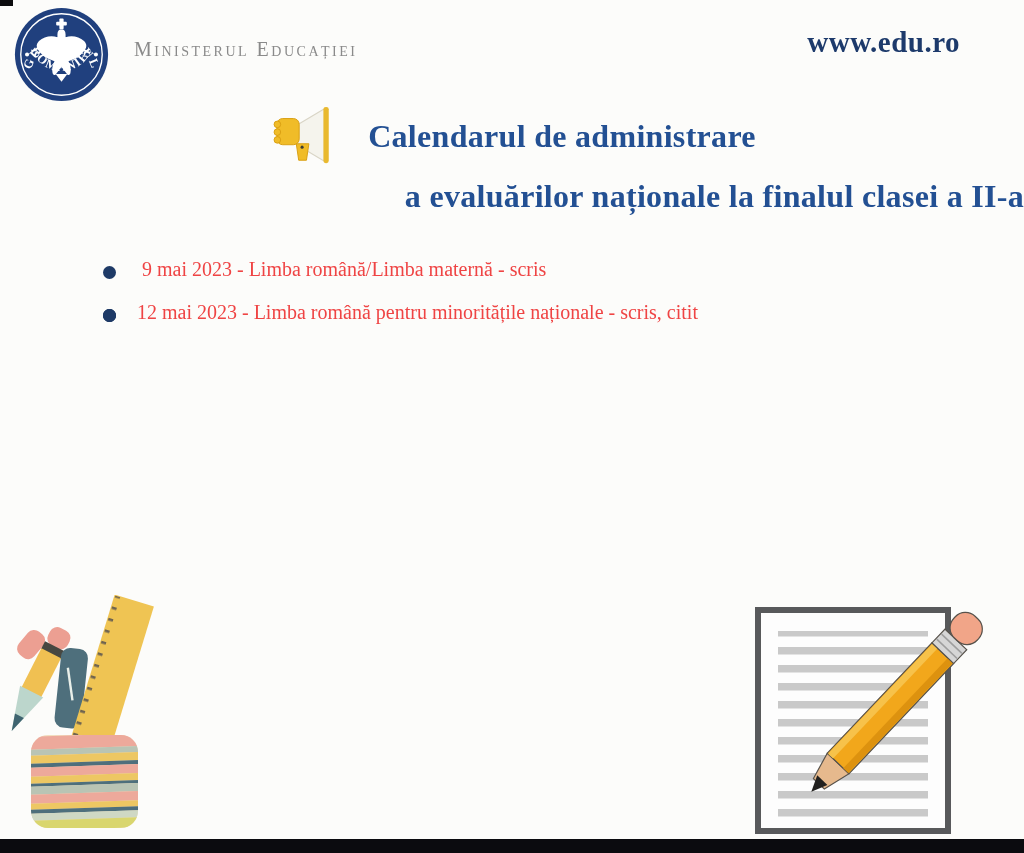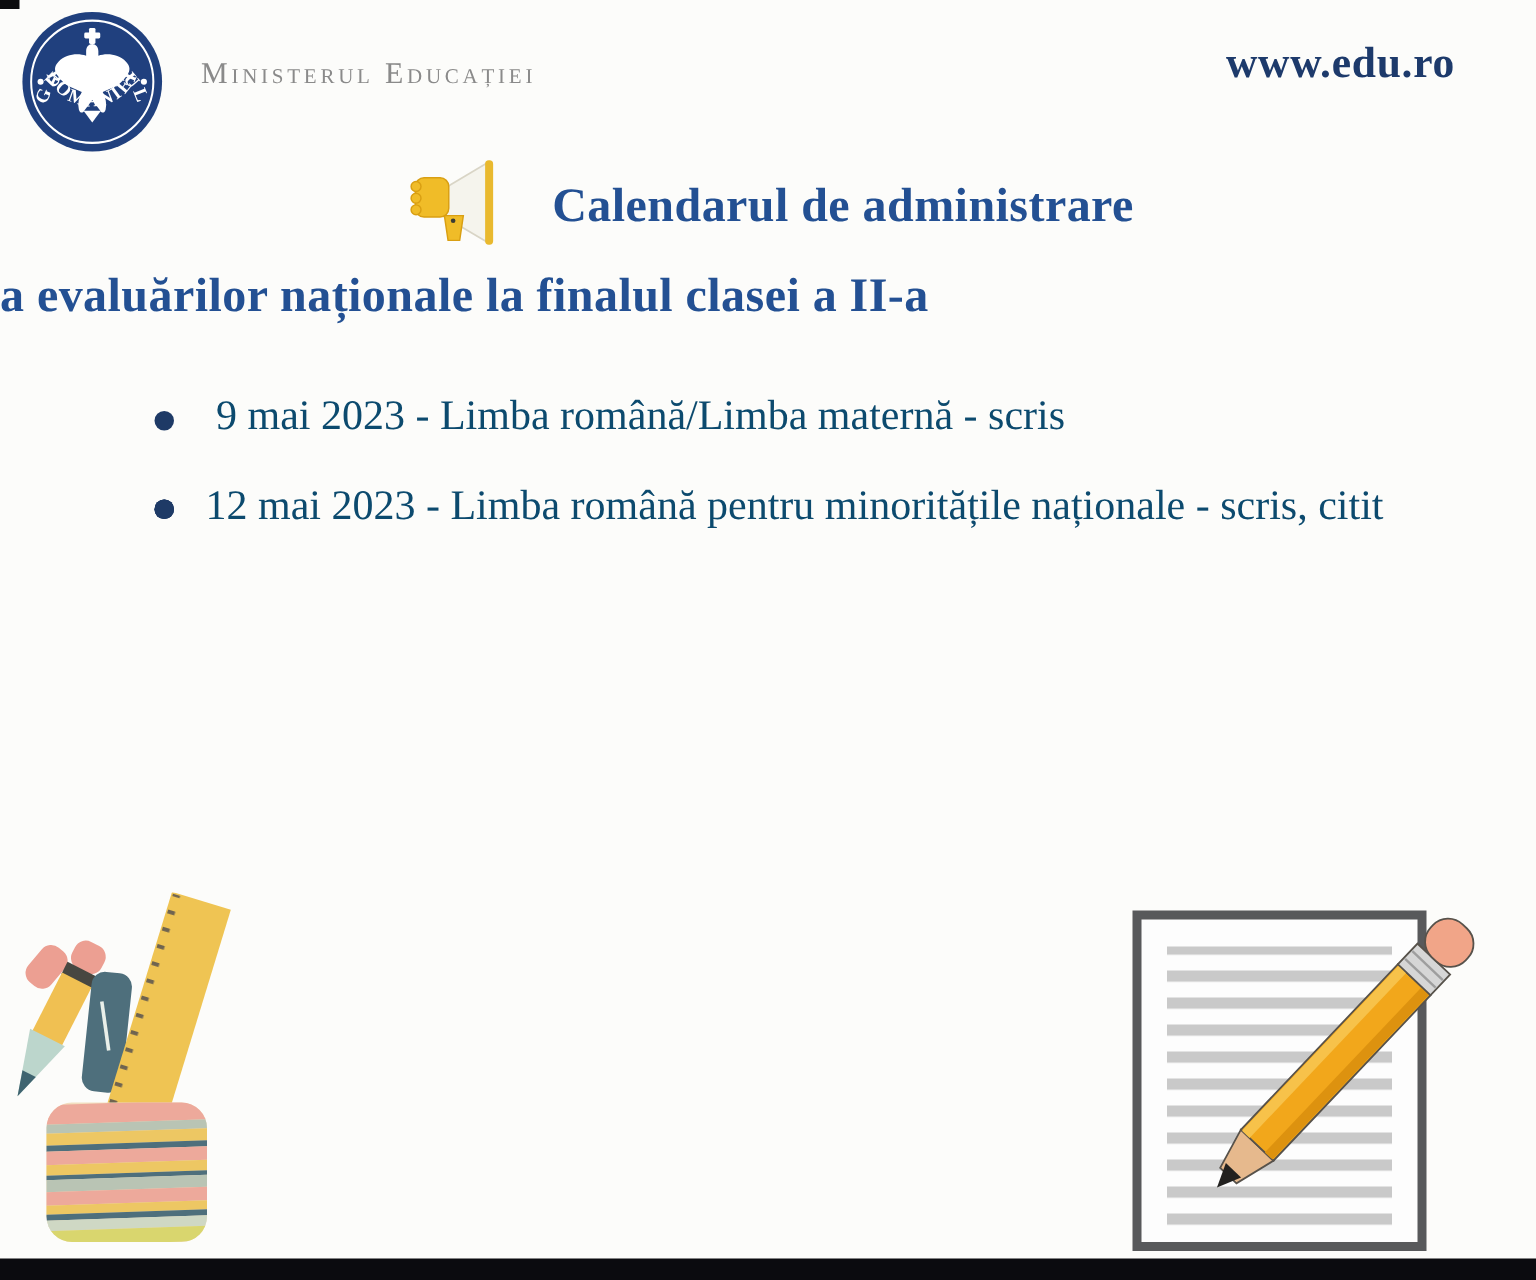--- a/index.html
+++ b/index.html
@@ -11,35 +11,35 @@
   .corner-artifact { position:absolute; left:0; top:0; width:13px; height:6px; background:#0c0c0e; }
 
   
   .seal { position:absolute; left:13px; top:6px; width:97px; height:97px; }
   .ministry {
     position:absolute; left:134px; top:38px;
     font-variant:small-caps; font-size:20px; letter-spacing:2.5px;
     color:#8a8a8a;
   }
   .website {
-    position:absolute; right:54px; top:26px;
+    position:absolute; right:64px; top:26px;
     font-size:29px; font-weight:bold; color:#1d3a6b; letter-spacing:0.5px;
     text-decoration:none; cursor:pointer;
   }
 
   
-  .title-block { position:absolute; top:104px; left:0; right:0; text-align:left; color:#235093; }
+  .title-block { position:absolute; top:104px; left:0; right:0; text-align:right; color:#235093; }
   .title-row { display:flex; align-items:center; justify-content:center; gap:26px; }
   .megaphone { width:74px; height:64px; flex:0 0 auto; }
   .title-line { font-size:32px; font-weight:bold; letter-spacing:0.3px; }
   .title-line2 { margin-top:10px; }
 
   
   .schedule { position:absolute; left:137px; top:248px; width:845px; list-style:none; }
-  .schedule li { position:relative; font-size:28px; line-height:2.13; color:#0c4a6e; }
+  .schedule li { position:relative; font-size:20px; line-height:2.13; color:#ef4444; }
   .schedule .dot {
     position:absolute; left:-34px; top:0.92em;
     width:13px; height:13px; border-radius:50%; background:#1e3a66;
   }
   .li-text { white-space:pre-wrap; }
 
   
   .illus-left  { position:absolute; left:0;  bottom:13px; width:210px; height:245px; }
   .illus-right { position:absolute; right:24px; bottom:18px; width:250px; height:242px; }
 

